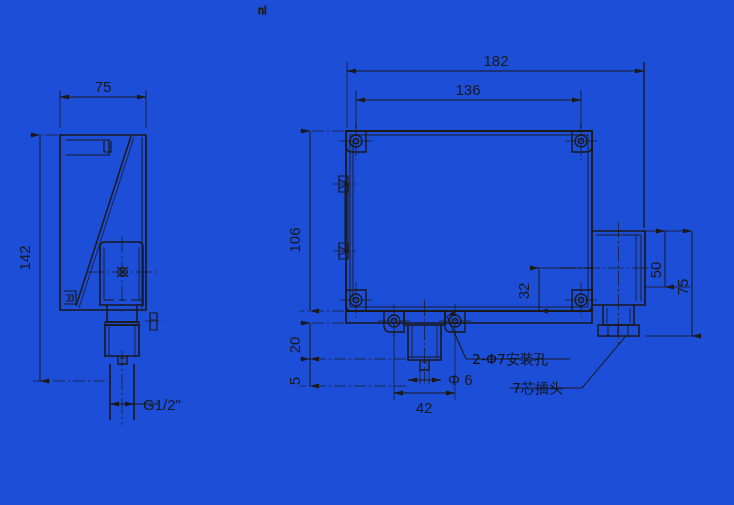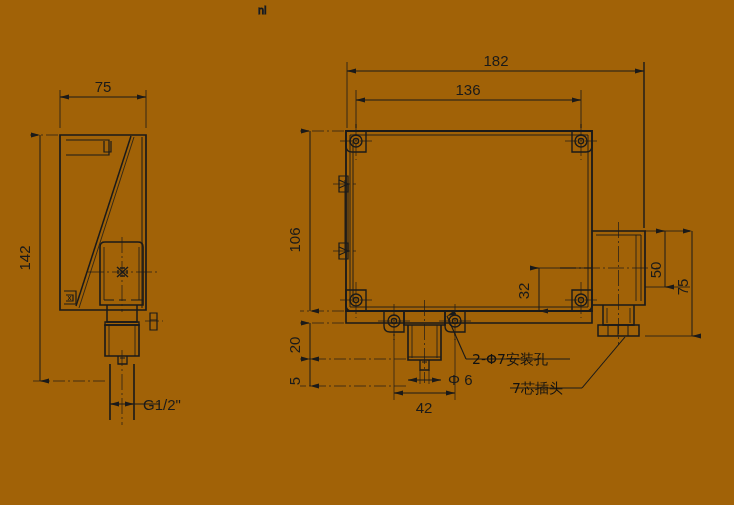--- a/index.html
+++ b/index.html
@@ -7,21 +7,21 @@
     padding: 0;
     background: #ffffff;
   }
   body {
     font-family: "Liberation Sans", sans-serif;
   }
   #drawing-root {
     position: relative;
     width: 734px;
     height: 505px;
-    background: #a16207;
+    background: #1d4ed8;
     overflow: hidden;
   }
   svg.cad {
     position: absolute;
     left: 0;
     top: 0;
     width: 734px;
     height: 505px;
   }
   .dim-text {

